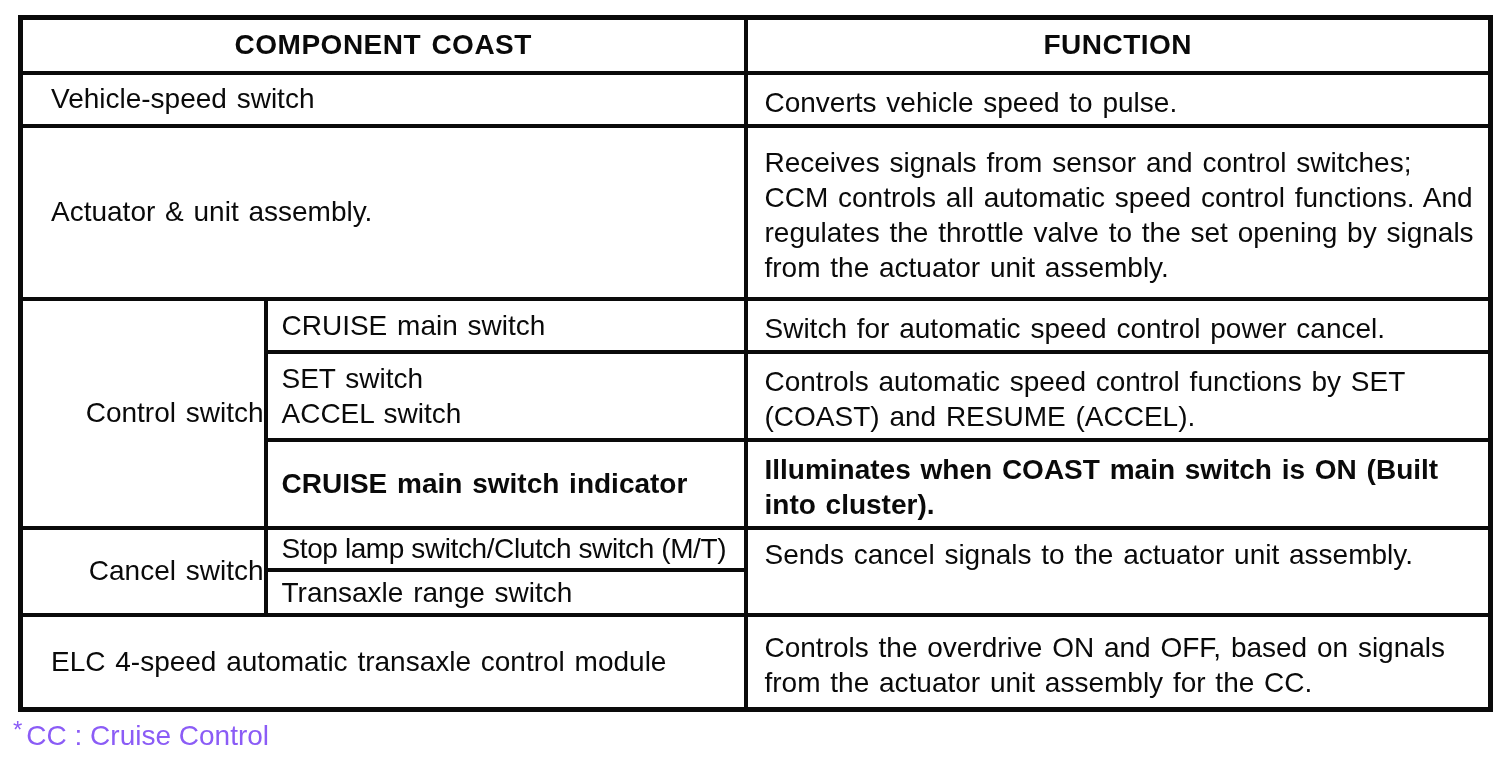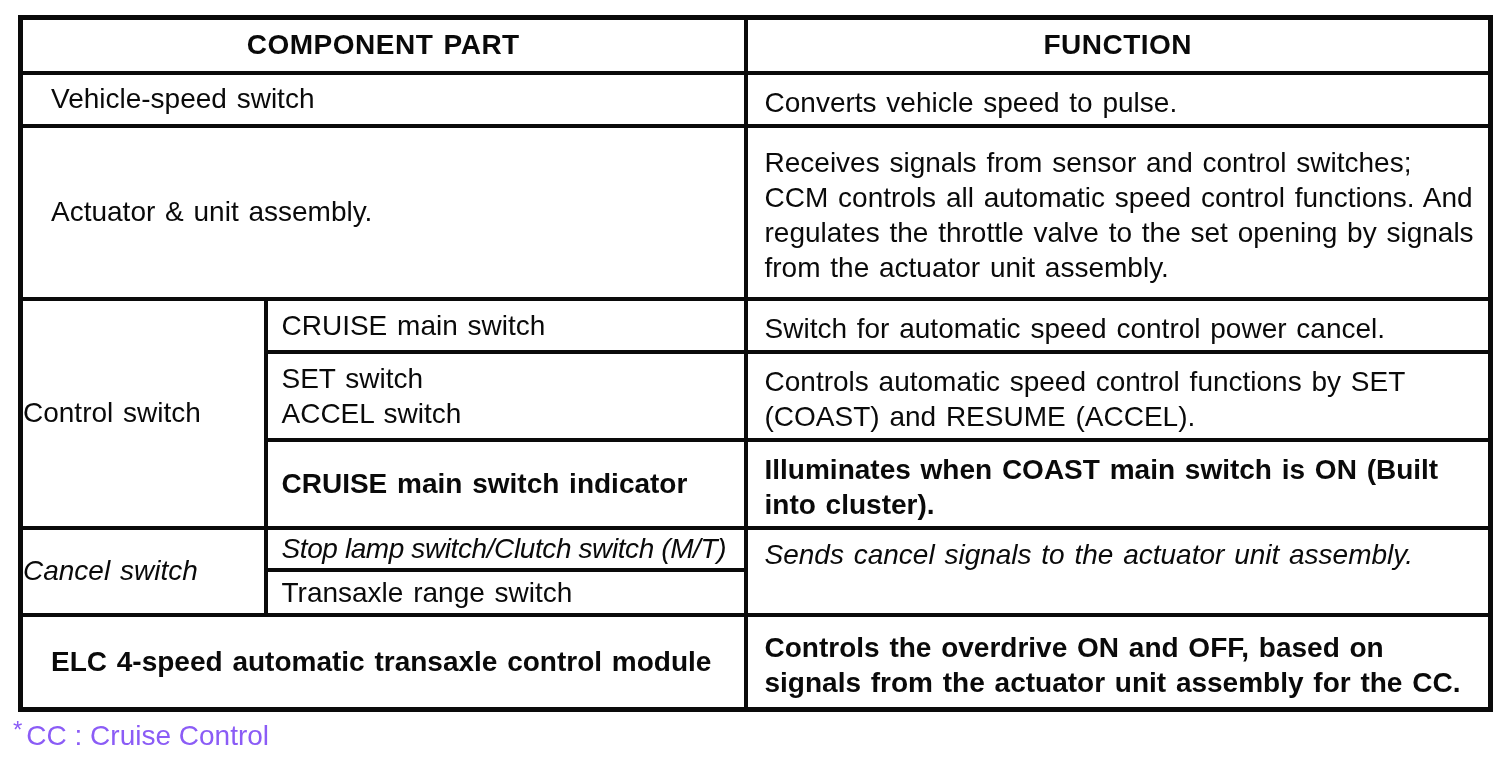--- a/index.html
+++ b/index.html
@@ -41,39 +41,39 @@
     padding-left: 14px;
     white-space: pre-line;
     line-height: 35px;
   }
   td.part-sub.tight {
     white-space: nowrap;
     letter-spacing: -0.4px;
     word-spacing: 0;
   }
   td.group {
-    text-align: left;
+    text-align: right;
   }
   td.func {
     padding: 10px 8px 4px 17px;
     line-height: 35px;
   }
   td.func.v-top {
     vertical-align: top;
     padding-top: 7px;
   }
   tr.r-head  { height: 55px; }
   tr.r-vss   { height: 53px; }
   tr.r-act   { height: 173px; }
   tr.r-cs1   { height: 46px; }
   tr.r-cs2   { height: 85px; }
   tr.r-cs3   { height: 86px; font-weight: bold; }
-  tr.r-can1  { height: 42px; font-style: italic; }
+  tr.r-can1  { height: 42px; }
   tr.r-can2  { height: 45px; }
-  tr.r-elc   { height: 95px; font-weight: bold; }
+  tr.r-elc   { height: 95px; }
   .footnote {
     position: absolute;
     left: 13px; top: 716px;
     font-size: 28px;
     color: #8b5cf6;
   }
   .footnote .marker {
     font-size: 24px;
     vertical-align: 7px;
     margin-right: 4px;
@@ -84,21 +84,21 @@
 
 <table class="spec-table">
   <colgroup>
       <col class="c1">
       <col class="c2">
       <col class="c3">
     </colgroup>
 
   <tbody>
       <tr class="r-head">
-    <th class="col-head" colspan="2">COMPONENT PART</th>
+    <th class="col-head" colspan="2">COMPONENT COAST</th>
     <th class="col-head">FUNCTION</th>
   </tr>
 
   <tr class="r-vss">
     <td class="part" colspan="2">Vehicle-speed switch</td>
     <td class="func">Converts vehicle speed to pulse.</td>
   </tr>
 
   <tr class="r-act">
     <td class="part" colspan="2">Actuator &amp; unit assembly.</td>

